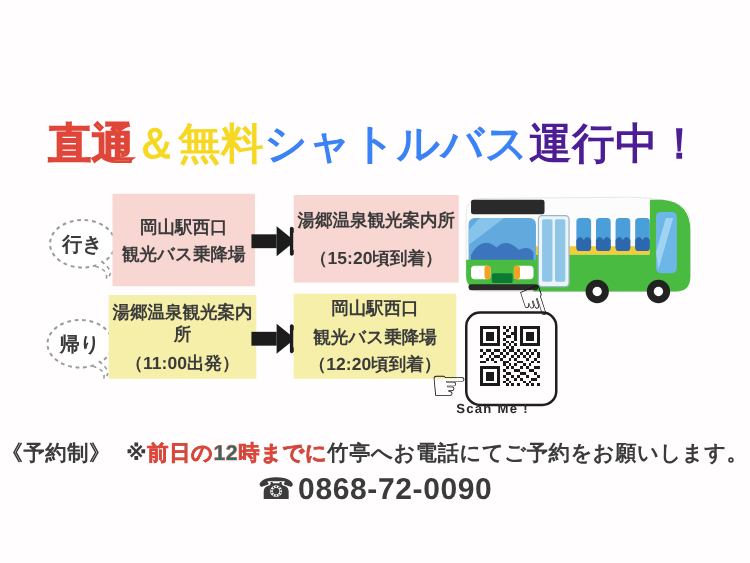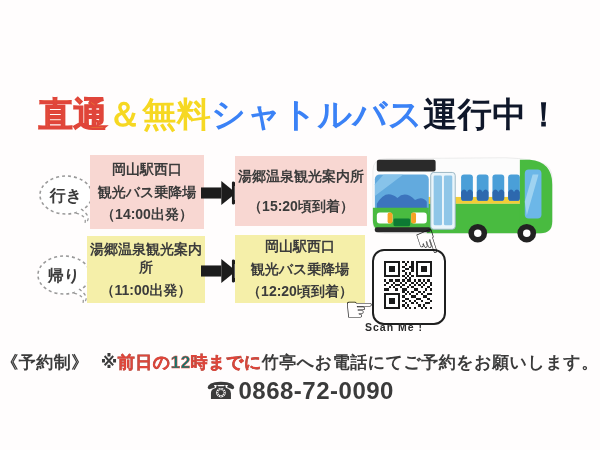--- a/index.html
+++ b/index.html
@@ -9,21 +9,21 @@
     font-weight:bold;color:#3b3b3b;overflow:hidden;margin:0 auto;
   }
   
   .title1{position:absolute;top:48px;left:0;width:100%;text-align:center;
     font-size:32px;letter-spacing:2px;white-space:nowrap;}
   .title2{position:absolute;top:92px;left:0;width:100%;text-align:center;
     font-size:34px;letter-spacing:0.5px;white-space:nowrap;}
   .c-yellow{color:#f6d822;}
   .c-yellow-red{color:#f6d822;-webkit-text-stroke:1.2px #e0453a;}
   .c-blue{color:#3b82f6;}
-  .c-dark{color:#0f172a;}
+  .c-dark{color:#4c1d95;}
   
   .box{position:absolute;display:flex;flex-direction:column;justify-content:center;
     align-items:center;text-align:center;font-size:14px;line-height:1.6;}
   .pinkbox{background:#f8d7d2;}
   .yellowbox{background:#f5efa9;}
   .spread{justify-content:space-evenly;line-height:1.3;}
   .b1{left:90px;top:155px;width:114px;height:74px;}
   .b2{left:235px;top:156px;width:132px;height:70px;}
   .b3{left:87px;top:236px;width:118px;height:67px;}
   .b4{left:235px;top:235px;width:130px;height:68px;}
@@ -64,21 +64,20 @@
   <div class="title2"><span class="c-yellow-red">直通</span><span class="c-yellow">＆</span><span class="c-yellow">無料</span><span class="c-blue">シャトルバス</span><span class="c-dark">運行中！</span></div>
 
   <svg class="bubble bu1" viewBox="0 0 62 52">
     <ellipse cx="29" cy="22" rx="26" ry="19" fill="#fff" stroke="#9a9a9a" stroke-width="1.6" stroke-dasharray="3 3"></ellipse>
     <path d="M44,36 Q56,45 48,50 Q50,43 39,40" fill="#fff" stroke="#9a9a9a" stroke-width="1.3" stroke-dasharray="3 3"></path>
     <text x="29" y="28" text-anchor="middle" font-size="16" font-weight="bold" fill="#3b3b3b">行き</text>
   </svg>
   <div class="box pinkbox b1">
     <div>岡山駅西口</div>
     <div>観光バス乗降場</div>
-    <div>（14:00出発）</div>
   </div>
   <svg class="arrow a1" viewBox="0 0 52 30">
     <rect x="0" y="9" width="22" height="12" fill="#1c1c1c"></rect>
     <polygon points="22,2 22,28 38,15" fill="#1c1c1c"></polygon>
     <polygon points="35,4 48,15 35,26" fill="#fff" stroke="#1c1c1c" stroke-width="3" stroke-linejoin="round"></polygon>
   </svg>
   <div class="box pinkbox b2 spread">
     <div>湯郷温泉観光案内所</div>
     <div>（15:20頃到着）</div>
   </div>

